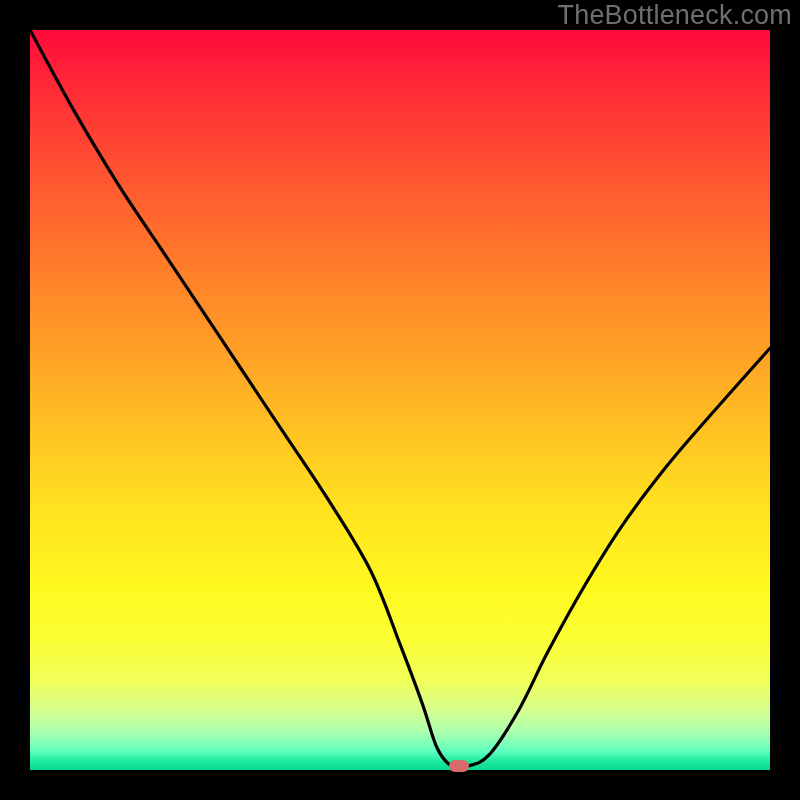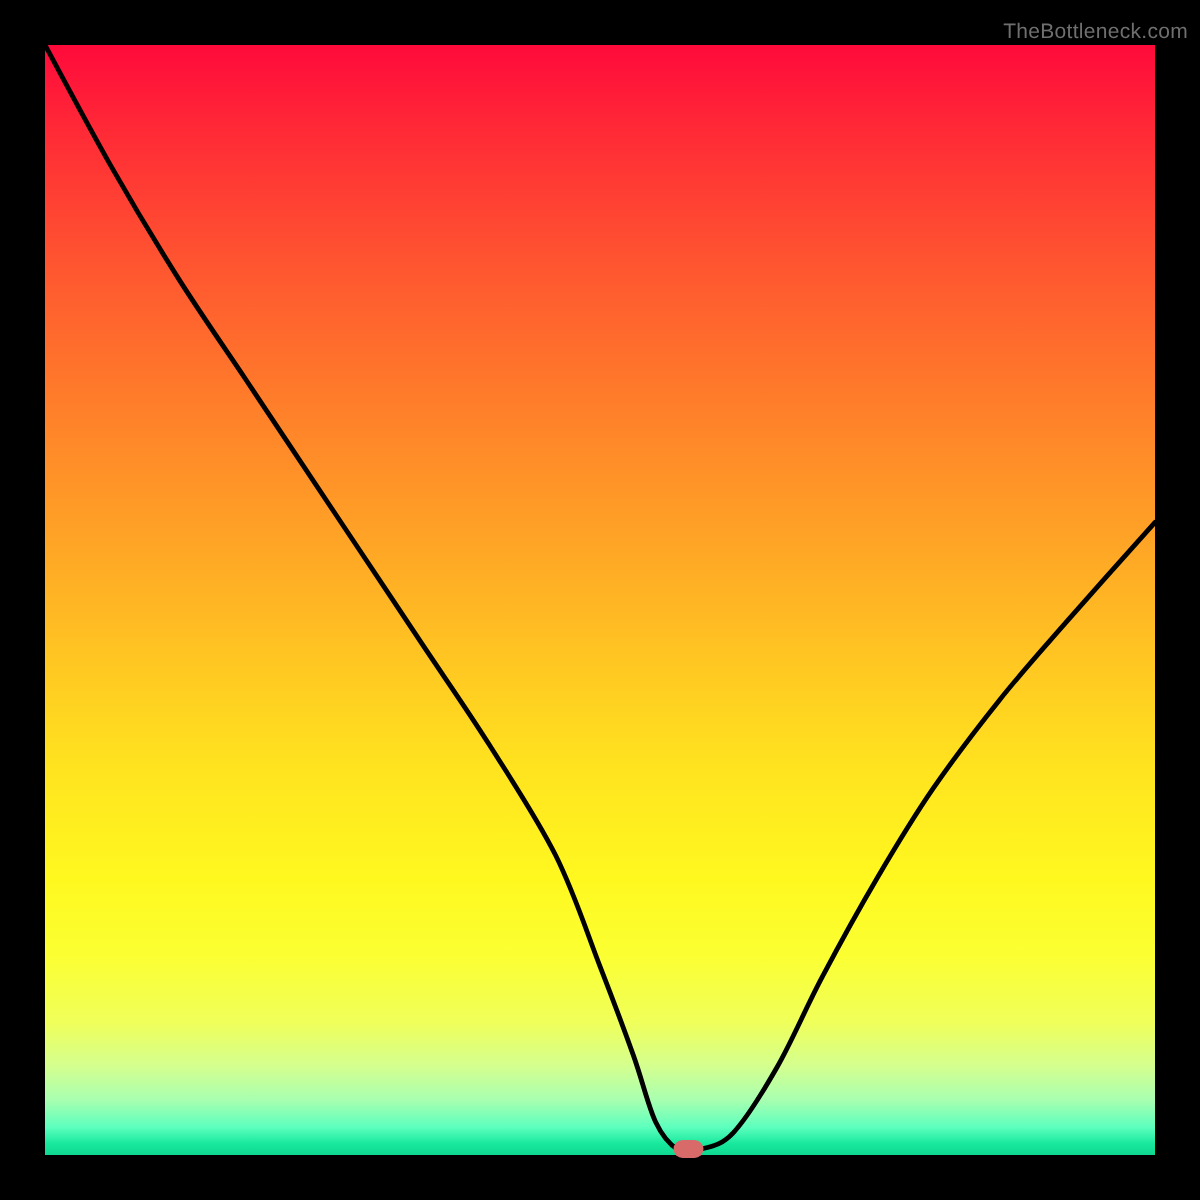--- a/index.html
+++ b/index.html
@@ -51,24 +51,24 @@
   .marker {
     position: absolute;
     width: 20px;
     height: 12px;
     background: #d86a6a;
     border-radius: 6px;
     transform: translate(-50%, -50%);
   }
   .watermark {
     position: absolute;
-    top: 12px;
+    top: 0;
     right: 8px;
     color: #6f6f6f;
-    font-size: 14px;
+    font-size: 27px;
     letter-spacing: 0.2px;
     font-weight: 400;
   }
 </style>
 </head>
 <body>
 
 <div class="frame">
   <div class="watermark">TheBottleneck.com</div>
 

